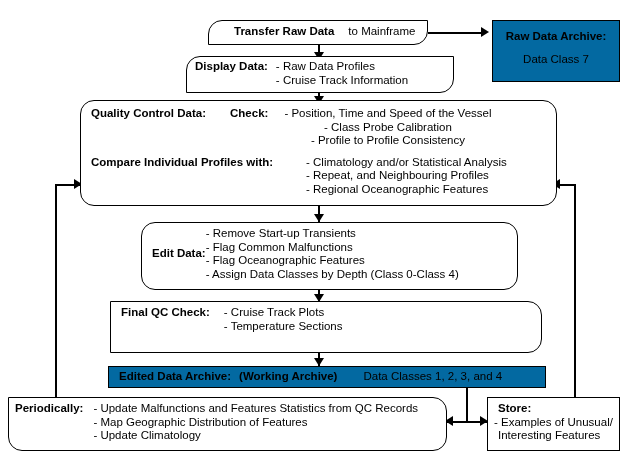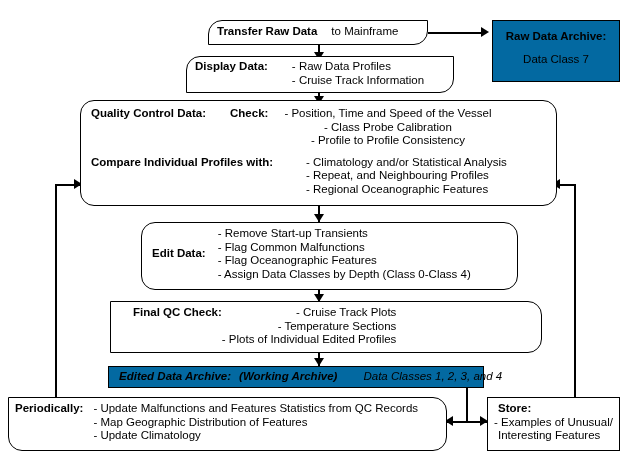--- a/index.html
+++ b/index.html
@@ -109,35 +109,35 @@
   <div class="ln hln" style="left:556px; top:184px; width:20px;"></div>
   <div class="arr arr-left" style="left:552px; top:179px;"></div>
 
   <div class="ln vln" style="left:466px; top:388px; height:33px;"></div>
 
   <div class="ln hln" style="left:447px; top:421px; width:40px;"></div>
   <div class="arr arr-left" style="left:445px; top:416px;"></div>
   <div class="arr arr-right" style="left:480px; top:416px;"></div>
 
   <div class="box r-tl r-br" style="left:208px; top:20px; width:220px; height:25px;">
-    <div class="row" style="padding:4px 0 0 8px;">
+    <div class="row" style="padding:4px 0 0 8px;margin-left:17px;">
       <span class="lbl">Transfer Raw Data</span>
       <span class="val" style="margin-left:14px;">to Mainframe</span>
     </div>
   </div>
 
   <div class="box shaded" style="left:492px; top:20px; width:128px; height:62px; text-align:center;">
     <div class="lbl" style="padding-top:9px;">Raw Data Archive:</div>
     <div class="val" style="padding-top:9px;">Data Class 7</div>
   </div>
 
   <div class="box r-tl r-br" style="left:186px; top:56px; width:268px; height:37px;">
     <div class="row" style="padding:3px 0 0 8px;">
       <span class="lbl">Display Data:</span>
-      <span class="items" style="margin-left:24px;">
+      <span class="items" style="margin-left:8px;">
         <span class="it" style="display:block;">- Raw Data Profiles</span>
         <span class="it" style="display:block;">- Cruise Track Information</span>
       </span>
     </div>
   </div>
 
   <div class="box r-tl r-tr r-bl r-br" style="left:80px; top:100px; width:477px; height:106px;">
     <div class="row" style="padding:6px 0 0 10px;">
       <span class="lbl">Quality Control Data:</span>
       <span class="lbl" style="margin-left:24px;">Check:</span>
@@ -153,41 +153,40 @@
         <span class="it" style="display:block;">- Climatology  and/or Statistical  Analysis</span>
         <span class="it" style="display:block;">- Repeat, and Neighbouring  Profiles</span>
         <span class="it" style="display:block;">- Regional Oceanographic Features</span>
       </span>
     </div>
   </div>
 
   <div class="box r-tl r-tr r-bl r-br" style="left:141px; top:222px; width:377px; height:68px;">
     <div class="row" style="padding:4px 0 0 10px;align-items:center;">
       <span class="lbl">Edit Data:</span>
-      <span class="items" style="margin-left:12px;">
+      <span class="items" style="">
         <span class="it" style="display:block;">- Remove Start-up Transients</span>
         <span class="it" style="display:block;">- Flag Common Malfunctions</span>
         <span class="it" style="display:block;">- Flag Oceanographic Features</span>
         <span class="it" style="display:block;">- Assign Data Classes by Depth (Class 0-Class 4)</span>
       </span>
     </div>
   </div>
 
-  <div class="box r-tr r-br" style="left:110px; top:301px; width:432px; height:52px;padding-left:12px;">
+  <div class="box r-tr r-br" style="left:110px; top:301px; width:432px; height:52px;">
     <div class="row" style="padding:4px 0 0 10px;">
       <span class="lbl">Final QC Check:</span>
-      <span class="items" style="margin-left:0;text-align:right;">
+      <span class="items" style="margin-left:14px;">
         <span class="it" style="display:block;">- Cruise Track Plots</span>
         <span class="it" style="display:block;">- Temperature Sections</span>
-        <span class="it" style="display:block;">- Plots of Individual Edited Profiles</span>
-      </span>
-    </div>
-  </div>
-
-  <div class="box shaded" style="left:108px; top:366px; width:376px; height:22px;font-style:italic;">
+      </span>
+    </div>
+  </div>
+
+  <div class="box shaded" style="left:108px; top:366px; width:438px; height:22px;">
     <div class="row" style="padding:3px 0 0 10px;">
       <span class="lbl">Edited Data Archive:</span>
       <span class="lbl" style="margin-left:8px;">(Working  Archive)</span>
       <span class="val" style="margin-left:26px;">Data Classes 1, 2, 3, and 4</span>
     </div>
   </div>
 
   <div class="box" style="left:487px; top:397px; width:133px; height:54px;">
     <div style="padding:4px 0 0 10px;">
       <div class="lbl">Store:</div>

